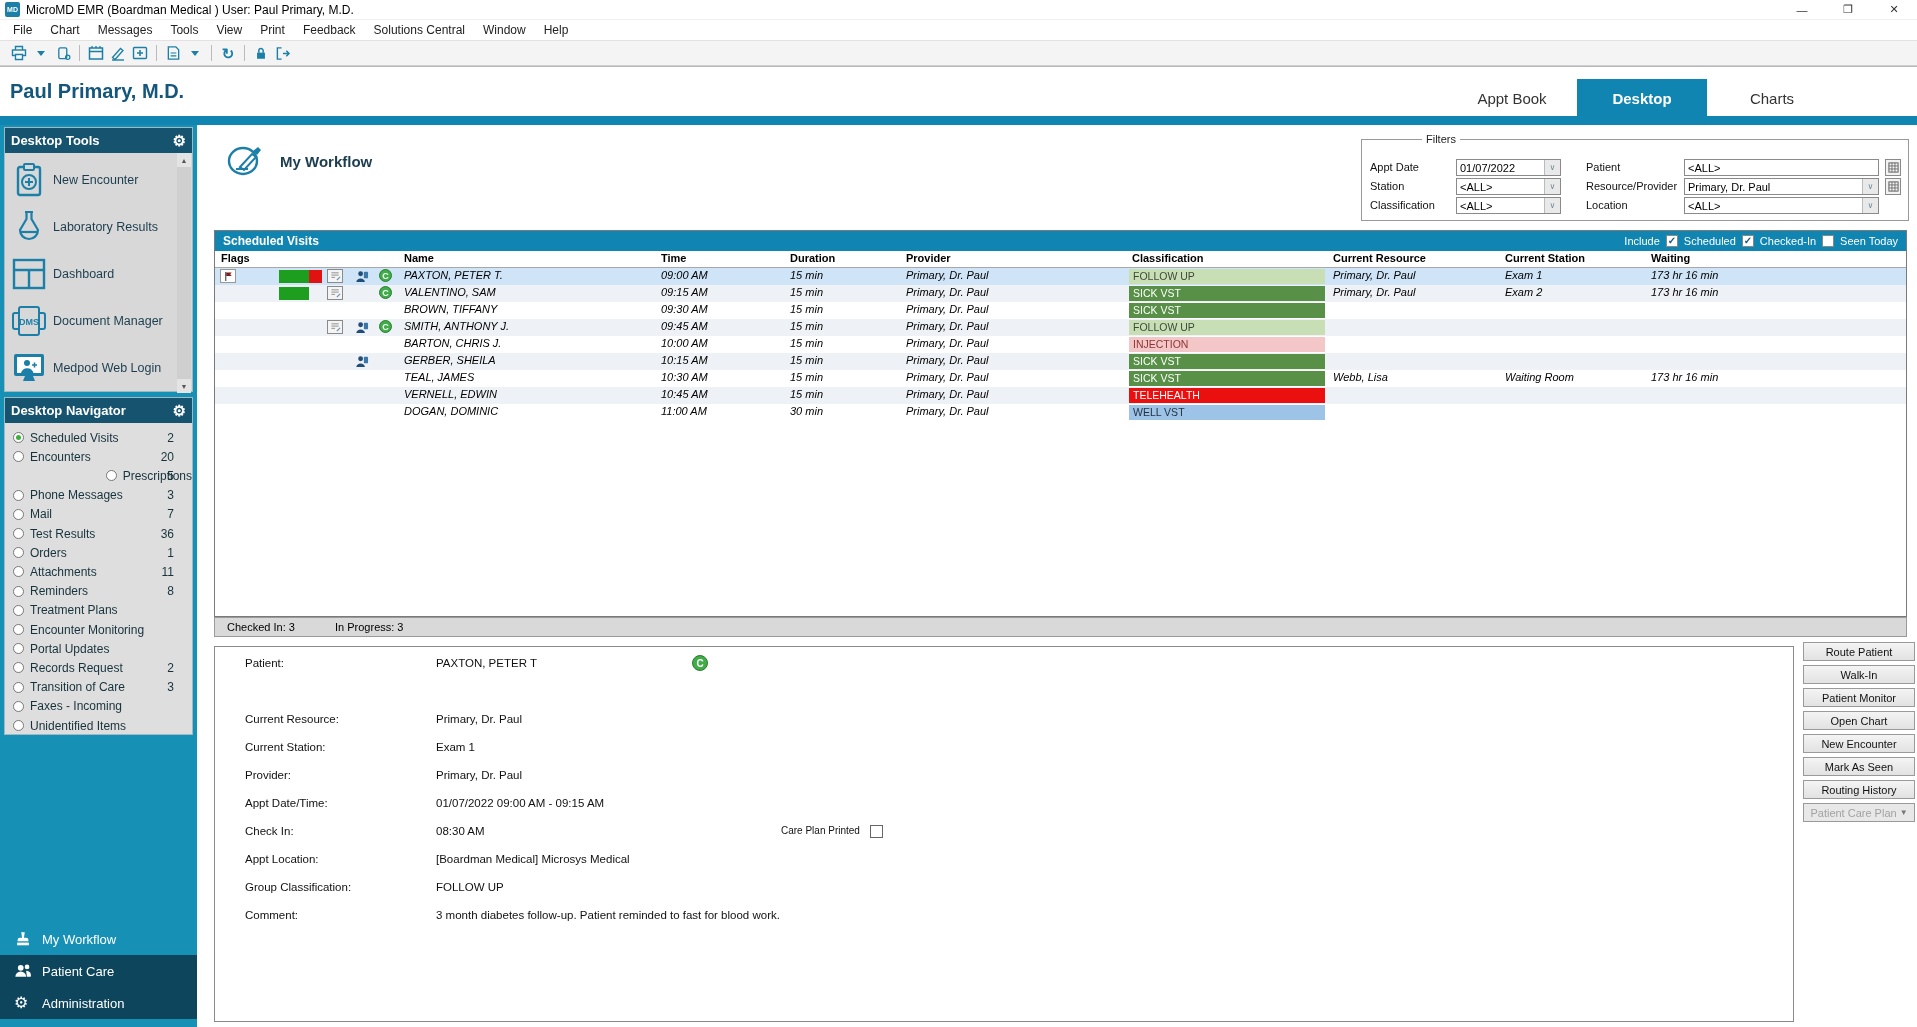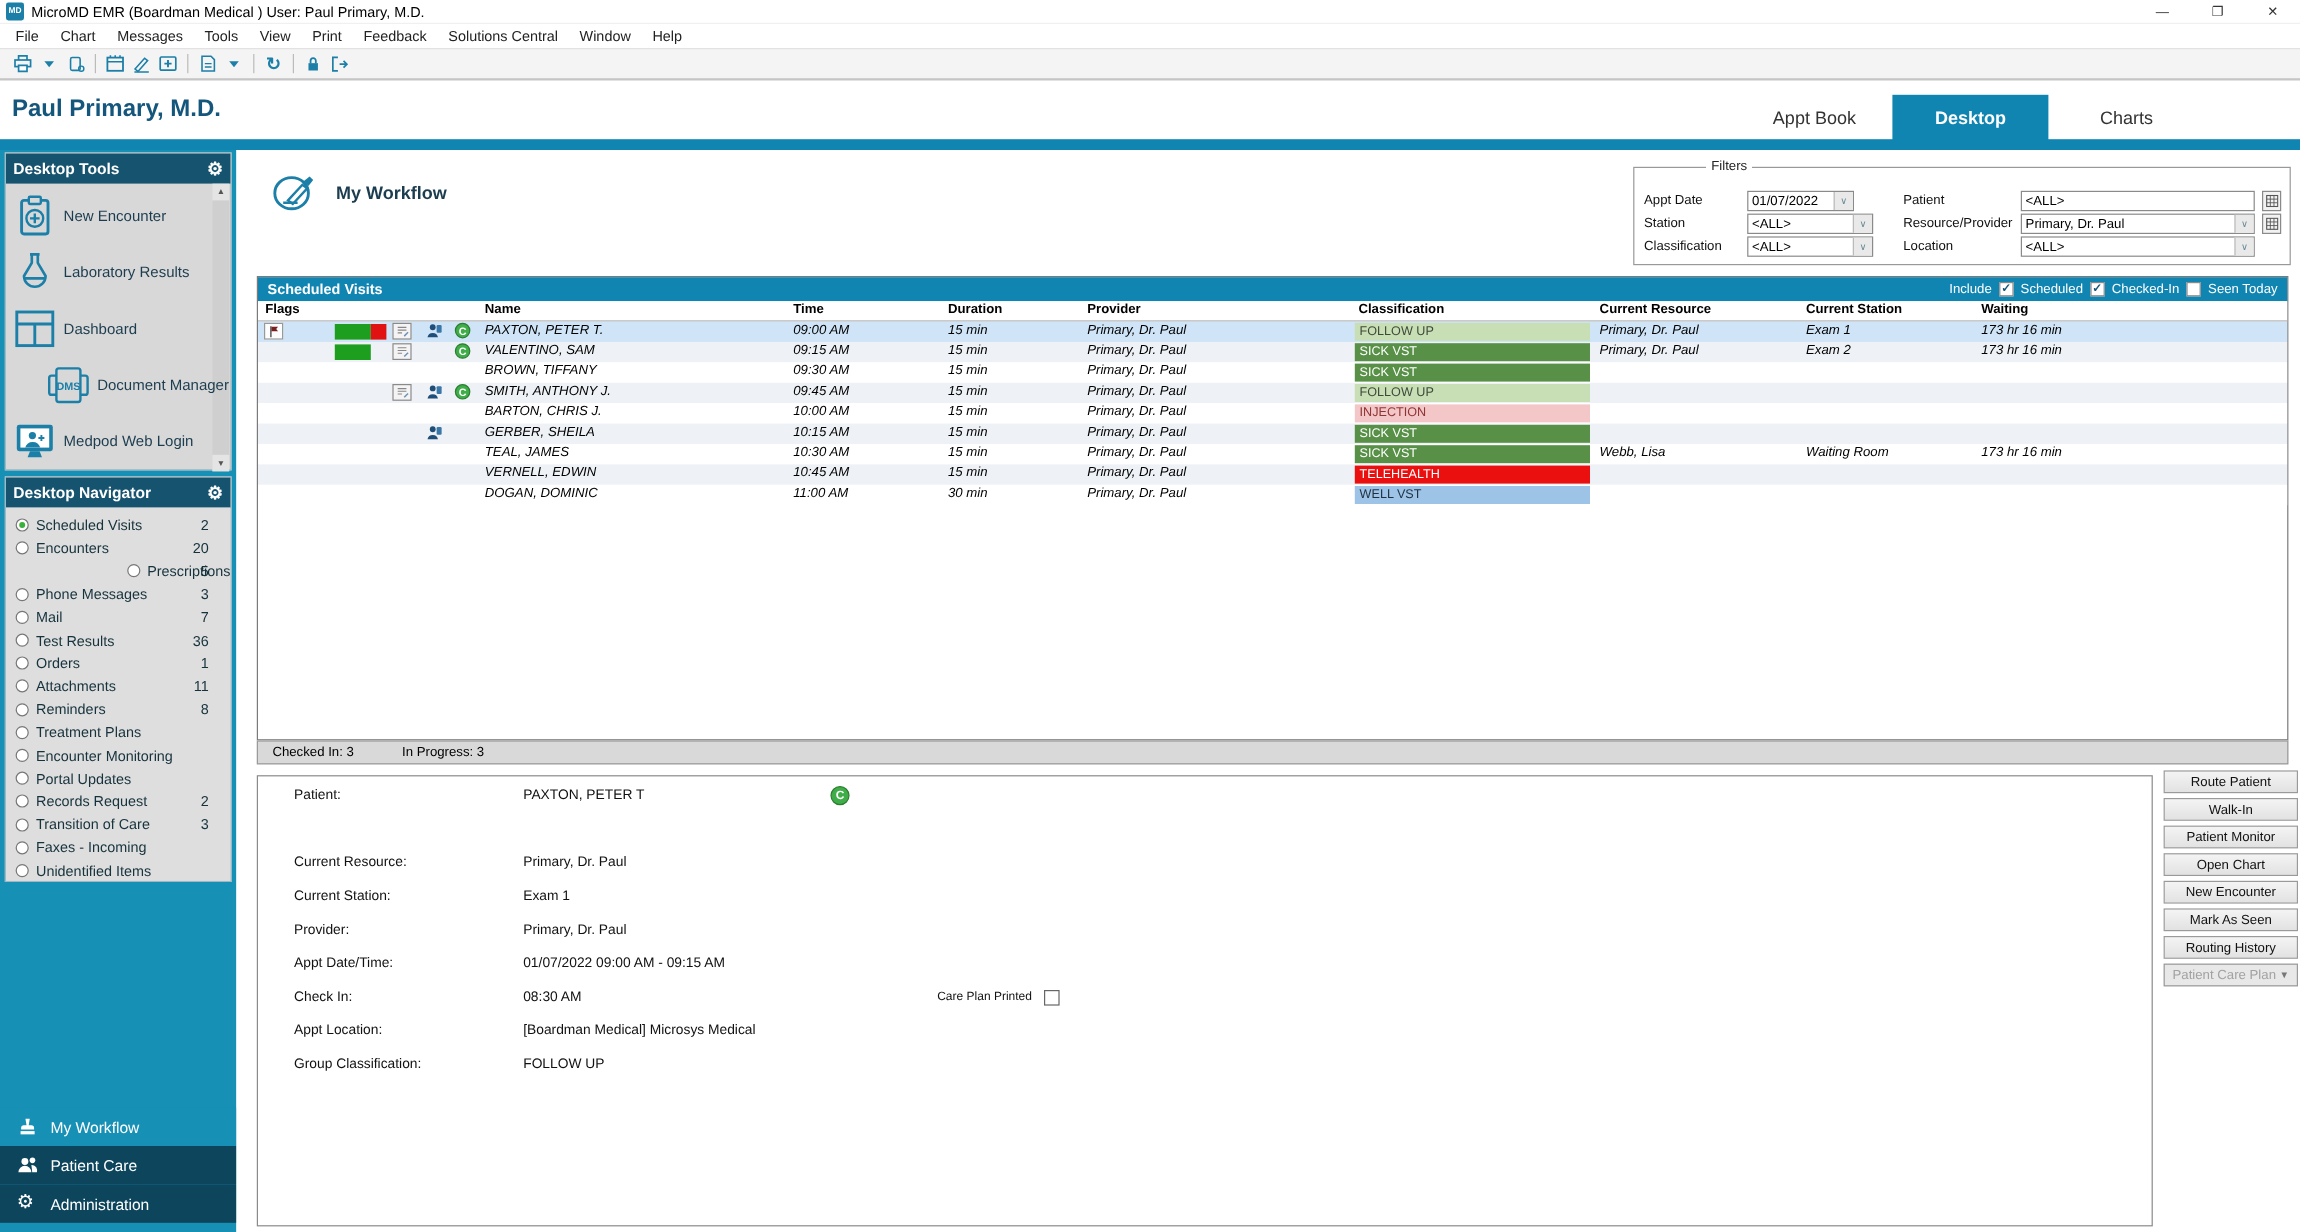--- a/index.html
+++ b/index.html
@@ -264,21 +264,21 @@
         </div>
         <div class="tool-item" style="top: 98px;">
           <span class="ticon">
             <svg width="34" height="32" viewBox="0 0 34 32">
               <rect x="2" y="2" width="30" height="28" fill="none" stroke="#1b7fa8" stroke-width="2.4"></rect>
               <path d="M2 12h30M17 12v18" stroke="#1b7fa8" stroke-width="2.4"></path>
             </svg>
           </span>
           <span class="tlabel">Dashboard</span>
         </div>
-        <div class="tool-item" style="top: 145px; margin-left: 28px;">
+        <div class="tool-item" style="top: 145px;">
           <span class="ticon">
             <svg width="36" height="32" viewBox="0 0 36 32">
               <rect x="2" y="8" width="32" height="16" rx="2" fill="none" stroke="#1b7fa8" stroke-width="2"></rect>
               <rect x="8" y="2" width="20" height="28" rx="2" fill="#d8d8d8" stroke="#1b7fa8" stroke-width="2"></rect>
               <text x="18" y="20" text-anchor="middle" font-size="9" font-weight="bold" fill="#1b7fa8" font-family="Liberation Sans, sans-serif">DMS</text>
             </svg>
           </span>
           <span class="tlabel">Document Manager</span>
         </div>
         <div class="tool-item" style="top: 192px;">
@@ -420,21 +420,21 @@
         <path d="M27 10l5-4 3 3-4 5z" fill="#1b7fa8"></path>
         <path d="M10 28h12" stroke="#1b7fa8" stroke-width="2"></path>
       </svg>
     </span>
     <span class="wftext">My Workflow</span>
   </div>
 
   <fieldset id="filters">
     <legend>Filters</legend>
   <span class="f-label" style="left: 8px; top: 16px;">Appt Date</span>
-      <div class="f-ctl" style="left: 94px; top: 14px; width: 89px;">
+      <div class="f-ctl" style="left: 94px; top: 14px; width: 105px;">
         <span class="f-val">01/07/2022</span>
         <span class="f-dd">∨</span>
       </div>
       <span class="f-label" style="left: 224px; top: 16px;">Patient</span>
       <div class="f-ctl" style="left: 322px; top: 14px; width: 195px;">
         <span class="f-val">&lt;ALL&gt;</span>
       </div>
       <div class="f-lk" style="left: 523px; top: 14px;">
         <svg width="11" height="11" viewBox="0 0 12 12">
           <rect x="1" y="1" width="10" height="10" fill="none" stroke="#555" stroke-width="1"></rect>
@@ -648,20 +648,24 @@
         <span class="d-chk"></span>
       </div>
       <div class="d-row" style="top: 206px;">
         <span class="d-label">Appt Location:</span>
         <span class="d-value">[Boardman Medical] Microsys Medical</span>
       </div>
       <div class="d-row" style="top: 234px;">
         <span class="d-label">Group Classification:</span>
         <span class="d-value">FOLLOW UP</span>
       </div>
+      <div class="d-row" style="top: 262px;">
+        <span class="d-label">Comment:</span>
+        <span class="d-value">3 month diabetes follow-up. Patient reminded to fast for blood work.</span>
+      </div>
     </div>
 
   <div id="actions">
       <div class="act-btn">
         <span>Route Patient</span>
       </div>
       <div class="act-btn">
         <span>Walk-In</span>
       </div>
       <div class="act-btn">

